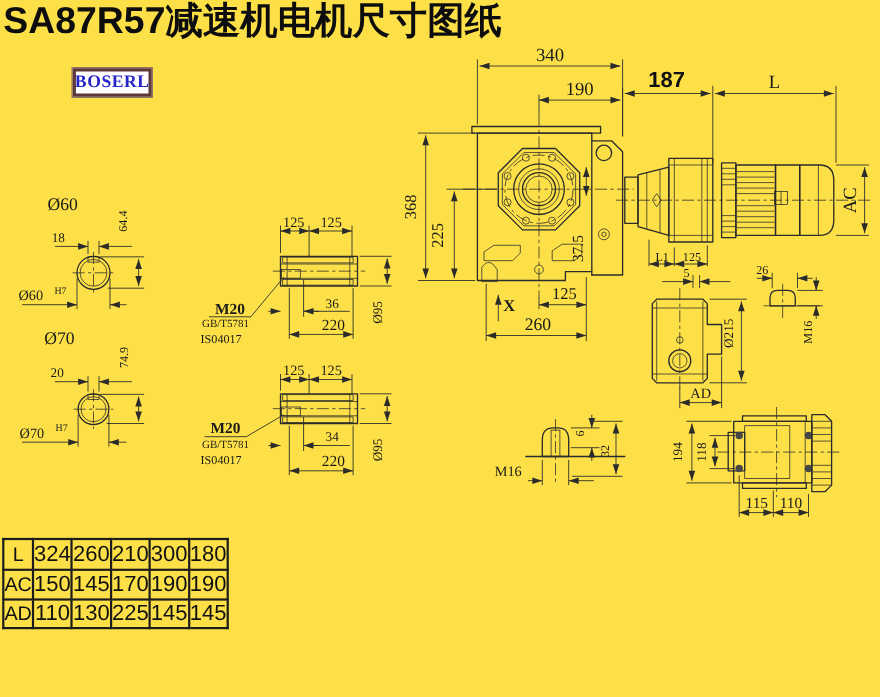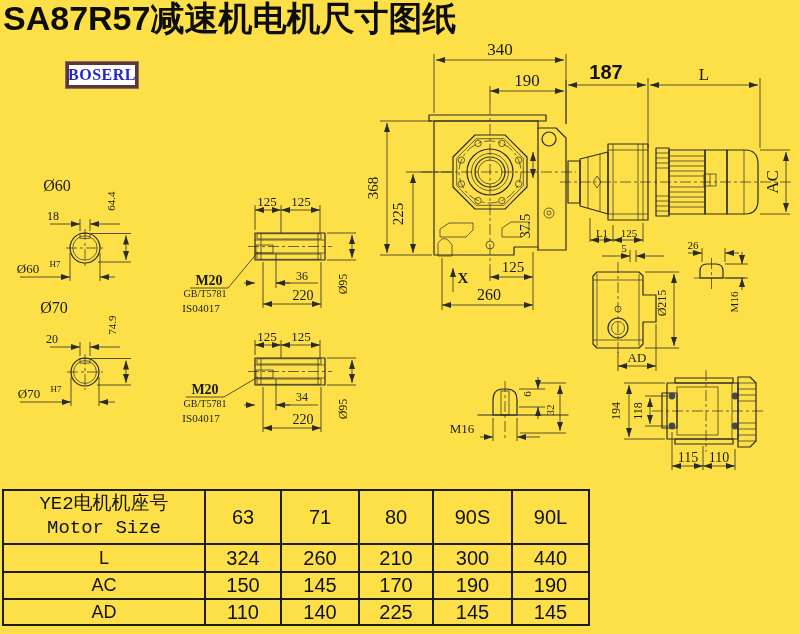--- a/index.html
+++ b/index.html
@@ -381,51 +381,40 @@
       <line class="dm" x1="735" y1="449" x2="735" y2="470"></line>
       <line class="dm" x1="672" y1="466" x2="703" y2="466" marker-start="url(#ar)" marker-end="url(#ar)"></line>
       <line class="dm" x1="703" y1="466" x2="735" y2="466" marker-start="url(#ar)" marker-end="url(#ar)"></line>
       <text class="ts" x="688" y="462" font-size="14">115</text>
       <text class="ts" x="719" y="462" font-size="14">110</text>
     </g>
   </svg>
 
   <table id="spec-table">
     <tbody>
-        <tr>
-      <td style="width:200px;height:52px" class="hdr-label">
-        <div>YE2电机机座号</div>
-        <div>Motor Size</div>
-      </td>
-      <td style="width:74px">63</td>
-      <td style="width:76px">71</td>
-      <td style="width:72px">80</td>
-      <td style="width:77px">90S</td>
-      <td style="width:75px">90L</td>
-    </tr>
     <tr style="height:28px">
       <td class="rowlab">L</td>
       <td>324</td>
       <td>260</td>
       <td>210</td>
       <td>300</td>
-      <td>440</td>
+      <td>180</td>
     </tr>
     <tr style="height:27px">
       <td class="rowlab">AC</td>
       <td>150</td>
       <td>145</td>
       <td>170</td>
       <td>190</td>
       <td>190</td>
     </tr>
     <tr style="height:26px">
       <td class="rowlab">AD</td>
       <td>110</td>
-      <td>140</td>
+      <td>130</td>
       <td>225</td>
       <td>145</td>
       <td>145</td>
     </tr>
   </tbody>
     </table>
 
 </div>
 
 </body></html>

